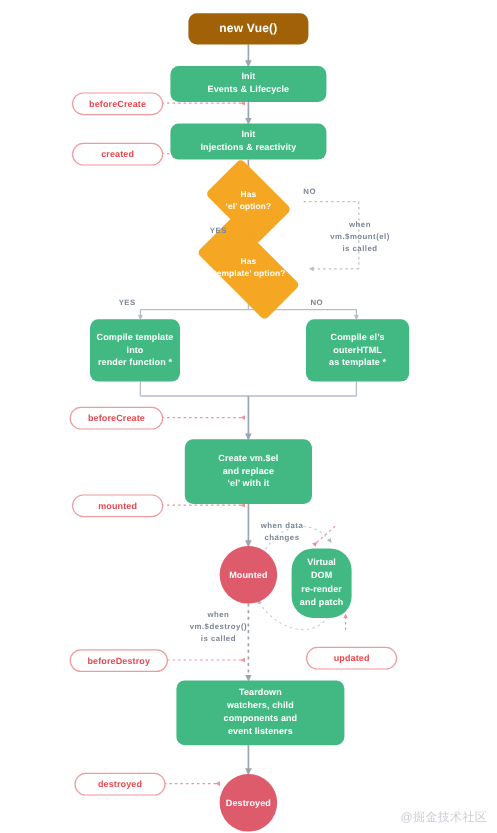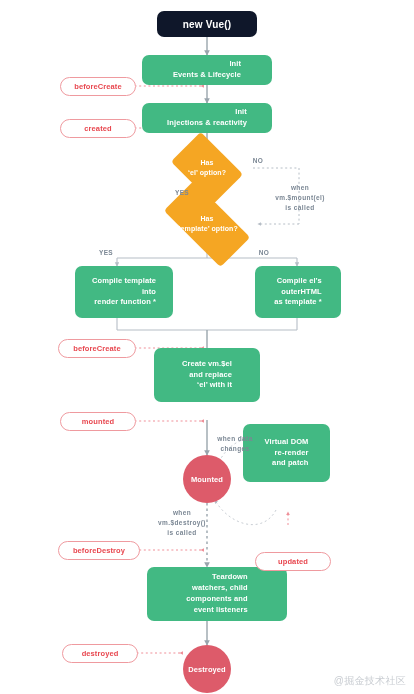--- a/index.html
+++ b/index.html
@@ -10,29 +10,28 @@
     overflow:hidden;
     position:relative;
   }
   #stage{position:absolute;inset:0;width:414px;height:694px;}
   #svg-layer{position:absolute;left:0;top:0;width:414px;height:694px;pointer-events:none;}
 
   .node{position:absolute;box-sizing:border-box;display:flex;align-items:center;justify-content:center;text-align:center;}
 
   
   .start{
-    background:#0f172a;color:#ffffff;border-radius:7px;
+    background:#a16207;color:#ffffff;border-radius:7px;
     font-size:10px;font-weight:bold;letter-spacing:.2px;
   }
   
   .proc{
     background:#42b983;color:#ffffff;border-radius:7px;
     font-size:7.5px;line-height:1.45;font-weight:bold;letter-spacing:.1px;
     padding:3px 4px;
-    text-align:right;
   }
   
   .diamond-wrap{position:absolute;}
   .diamond{
     position:absolute;inset:0;background:#f5a623;
     transform:rotate(45deg);border-radius:4px;
   }
   .diamond-txt{
     position:absolute;inset:0;display:flex;align-items:center;justify-content:center;
     color:#ffffff;font-size:7px;font-weight:bold;line-height:1.4;text-align:center;
@@ -150,55 +149,55 @@
     <div class="diamond-txt" style="white-space:pre-line;">Has
 ‘el’ option?</div>
   </div>
 
   <div class="diamond-wrap" style="left:167px;top:203px;width:80px;height:42px;">
     <div class="diamond"></div>
     <div class="diamond-txt" style="white-space:pre-line;">Has
 ‘template’ option?</div>
   </div>
 
-  <div class="node proc" style="left:75px;top:266px;width:98px;height:52px;white-space:pre-line;">Compile template
+  <div class="node proc" style="left:75px;top:266px;width:75px;height:52px;white-space:pre-line;">Compile template
 into
 render function *</div>
 
   <div class="node proc" style="left:255px;top:266px;width:86px;height:52px;white-space:pre-line;">Compile el’s
 outerHTML
 as template *</div>
 
-  <div class="node proc" style="left:154px;top:348px;width:106px;height:54px;white-space:pre-line;">Create vm.$el
+  <div class="node proc" style="left:154px;top:366px;width:106px;height:54px;white-space:pre-line;">Create vm.$el
 and replace
 ‘el’ with it</div>
 
   <div class="node circle" style="left:183px;top:455px;width:48px;height:48px;">Mounted</div>
 
-  <div class="node proc" style="left:243px;top:424px;width:87px;height:58px;white-space:pre-line;">Virtual DOM
+  <div class="node proc" style="left:243px;top:457px;width:50px;height:58px;white-space:pre-line;border-radius:18px;">Virtual DOM
 re-render
 and patch</div>
 
   <div class="node proc" style="left:147px;top:567px;width:140px;height:54px;white-space:pre-line;">Teardown
 watchers, child
 components and
 event listeners</div>
 
   <div class="node circle" style="left:183px;top:645px;width:48px;height:48px;">Destroyed</div>
 
   <div class="node hook" style="left:60px;top:77px;width:76px;">beforeCreate</div>
 
   <div class="node hook" style="left:60px;top:119px;width:76px;">created</div>
 
   <div class="node hook" style="left:58px;top:339px;width:78px;">beforeCreate</div>
 
   <div class="node hook" style="left:60px;top:412px;width:76px;">mounted</div>
 
 
-  <div class="node hook" style="left:255px;top:552px;width:76px;">updated</div>
+  <div class="node hook" style="left:255px;top:539px;width:76px;">updated</div>
 
   <div class="node hook" style="left:58px;top:541px;width:82px;">beforeDestroy</div>
 
   <div class="node hook" style="left:62px;top:644px;width:76px;">destroyed</div>
 
   <div class="lbl" style="left:240px;top:156px;width:36px;">NO</div>
 
   <div class="lbl" style="left:166px;top:188px;width:32px;">YES</div>
 
   <div class="lbl" style="left:263px;top:183px;width:74px;">when

